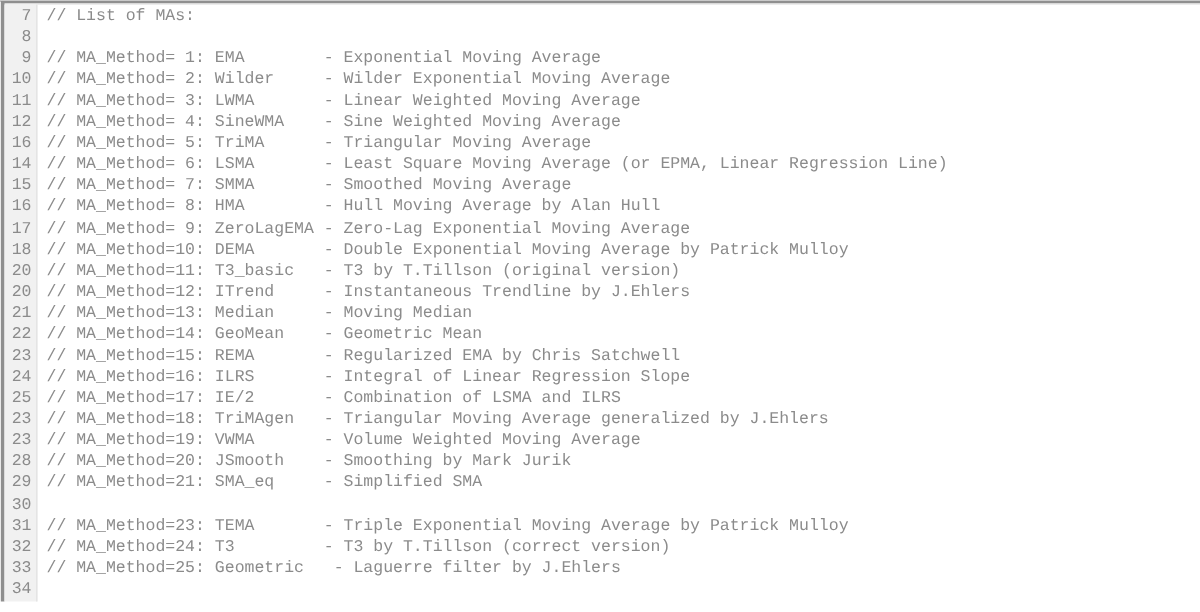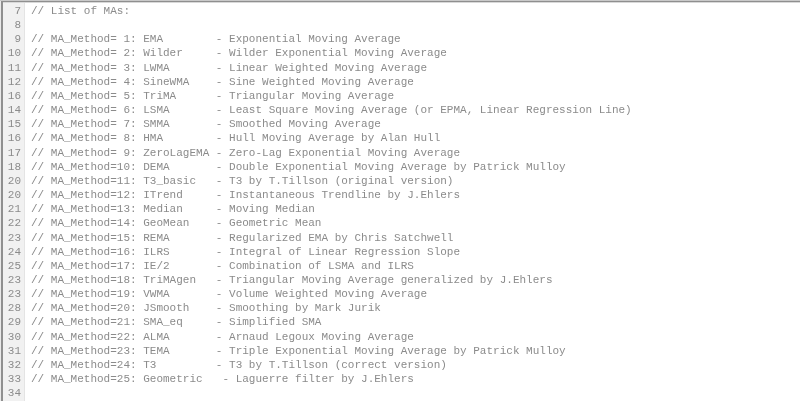--- a/index.html
+++ b/index.html
@@ -148,21 +148,20 @@
     <span class="code">// MA_Method=20: JSmooth    - Smoothing by Mark Jurik</span>
   </div>
 
   <div class="row">
     <span class="ln">29</span>
     <span class="code">// MA_Method=21: SMA_eq     - Simplified SMA</span>
   </div>
 
   <div class="row">
     <span class="ln">30</span>
-    <span class="code">// MA_Method=22: ALMA       - Arnaud Legoux Moving Average</span>
   </div>
 
   <div class="row">
     <span class="ln">31</span>
     <span class="code">// MA_Method=23: TEMA       - Triple Exponential Moving Average by Patrick Mulloy</span>
   </div>
 
   <div class="row">
     <span class="ln">32</span>
     <span class="code">// MA_Method=24: T3         - T3 by T.Tillson (correct version)</span>

